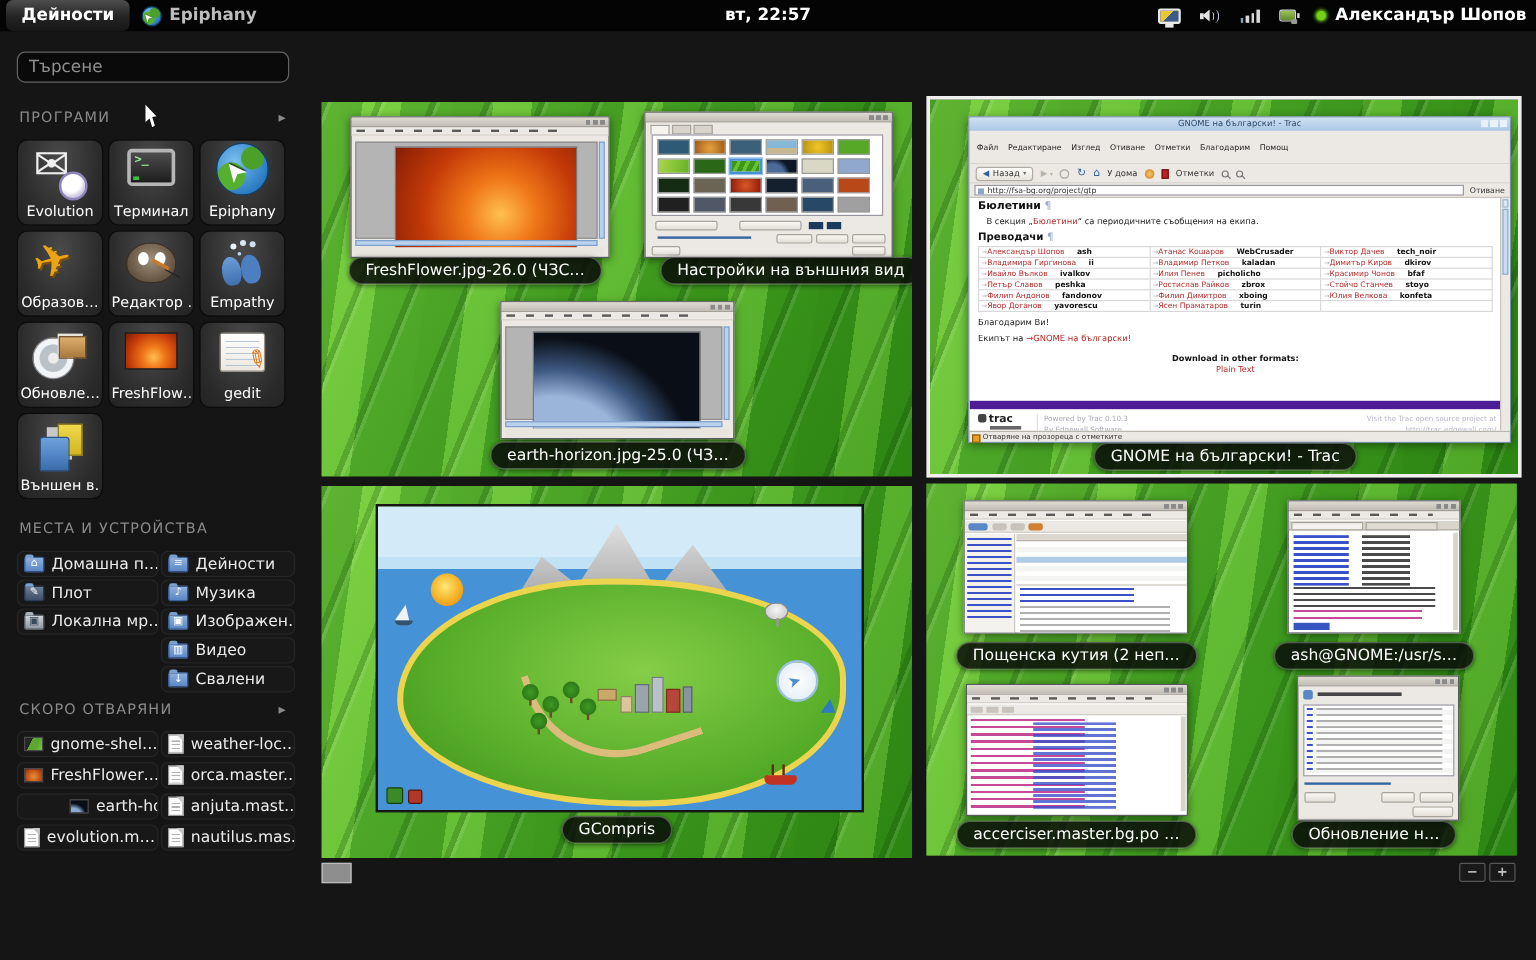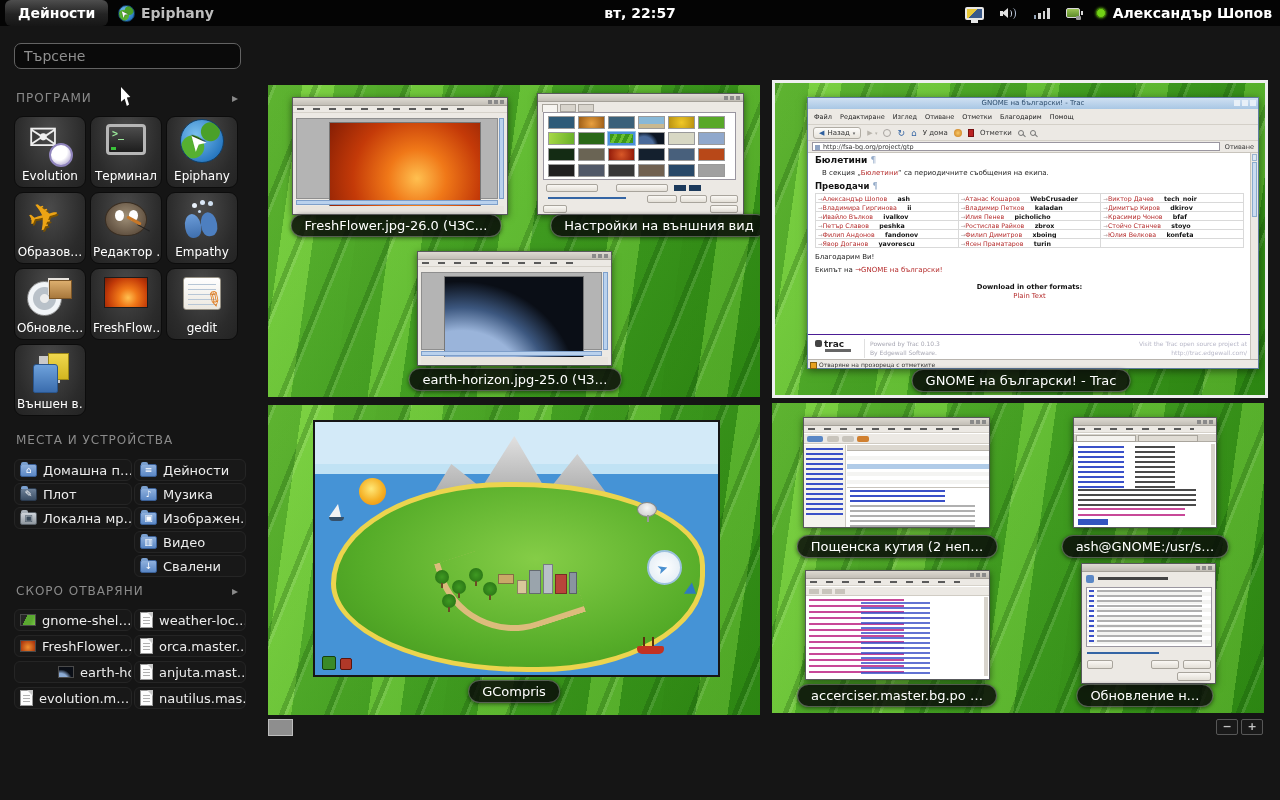--- a/index.html
+++ b/index.html
@@ -156,21 +156,21 @@
   .tile.sel { border:2px solid #4a90d9; box-shadow:0 0 0 1px #9cc3ea; }
   .chip { background:linear-gradient(#faf8f4,#e3dfd7); border:1px solid #a8a49c; border-radius:2px; position:absolute; }
 
   
   .bwin { position:absolute; left:32px; top:14px; width:452px; height:272px; background:#fff;
     border:1px solid #5f7da0; display:flex; flex-direction:column; box-shadow:0 2px 8px rgba(0,0,0,0.5); }
   .btitle { height:11px; background:linear-gradient(#cfe0f2,#a9c7e4); font-size:7px; color:#2a4a6a;
     text-align:center; line-height:11px; position:relative; }
   .btitle .wb { position:absolute; right:2px; top:2px; width:22px; height:6px;
     background:repeating-linear-gradient(90deg,#e8f0f8 0 6px, rgba(0,0,0,0) 6px 8px); border:0; }
-  .bmenu { height:16px; background:#ece9e4; display:flex; gap:8px; padding:0 6px; font-size:6.5px; color:#222;
+  .bmenu { height:28px; background:#ece9e4; display:flex; gap:8px; padding:0 6px; font-size:6.5px; color:#222;
     align-items:center; border-bottom:1px solid #d4d0c8; }
   .btools { height:16px; background:#ece9e4; display:flex; align-items:center; gap:6px; padding:0 5px;
     border-bottom:1px solid #d4d0c8; font-size:7px; color:#333; }
   .backbtn { display:flex; align-items:center; gap:3px; border:1px solid #b0aca4; border-radius:3px;
     background:linear-gradient(#fdfcfa,#e8e4dc); padding:1px 5px; }
   .mag { width:6px; height:6px; border:1.2px solid #777; border-radius:50%; position:relative; display:inline-block; }
   .mag::after { content:""; position:absolute; right:-3px; bottom:-2px; width:4px; height:1.2px; background:#777;
     transform:rotate(45deg); }
   .burl { height:12px; background:#ece9e4; display:flex; align-items:center; gap:5px; padding:0 4px;
     border-bottom:1px solid #c8c4bc; }
@@ -187,21 +187,21 @@
   .rlink { color:#b42a2a; }
   .h2row { font-size:8.5px; font-weight:bold; color:#111; margin-bottom:2px; }
   table.trans { border-collapse:collapse; font-size:6.3px; width:100%; table-layout:fixed; }
   table.trans td { border:1px solid #d9d9d9; padding:0 2px; height:9px; white-space:nowrap; overflow:hidden; }
   .tarrow { color:#b0a0a0; font-size:5.5px; }
   .tname { color:#b42a2a; }
   .tnick { font-weight:bold; color:#111; }
   .thanks,.team { font-size:7px; color:#222; margin-top:5px; }
   .dlh { text-align:center; margin-top:9px; font-size:6.8px; font-weight:bold; color:#111; }
   .dll { text-align:center; font-size:6.8px; color:#b42a2a; margin-top:1px; }
-  .bfooter { position:absolute; left:0; right:8px; bottom:0; height:25px; border-top:1px solid #4c1d95; background:#fff; }
+  .bfooter { position:absolute; left:0; right:8px; bottom:0; height:25px; border-top:7px solid #4c1d95; background:#fff; }
   .traclogo { position:absolute; left:7px; top:4px; font-weight:bold; font-size:9px; color:#1f1f1f; }
   .traclogo::before { content:""; display:inline-block; width:7px; height:7px; background:#444; border-radius:2px;
     margin-right:2px; }
   .traclogo::after { content:""; position:absolute; left:10px; bottom:-3px; width:26px; height:3px; background:#666; }
   .powered { position:absolute; left:56px; top:4px; border-left:1px solid #e0e0e0; padding-left:5px;
     font-size:6px; color:#a8a8b4; line-height:1.55; }
   .visit { position:absolute; right:3px; top:4px; text-align:right; font-size:6px; color:#b8b8c8; line-height:1.55; }
   .bstatus { height:9px; background:#ece9e4; border-top:1px solid #b8b4ae; font-size:6px; color:#333;
     line-height:9px; padding-left:11px; position:relative; }
   .bstatus::before { content:""; position:absolute; left:2px; top:2px; width:5px; height:5px; background:#e8a020;

